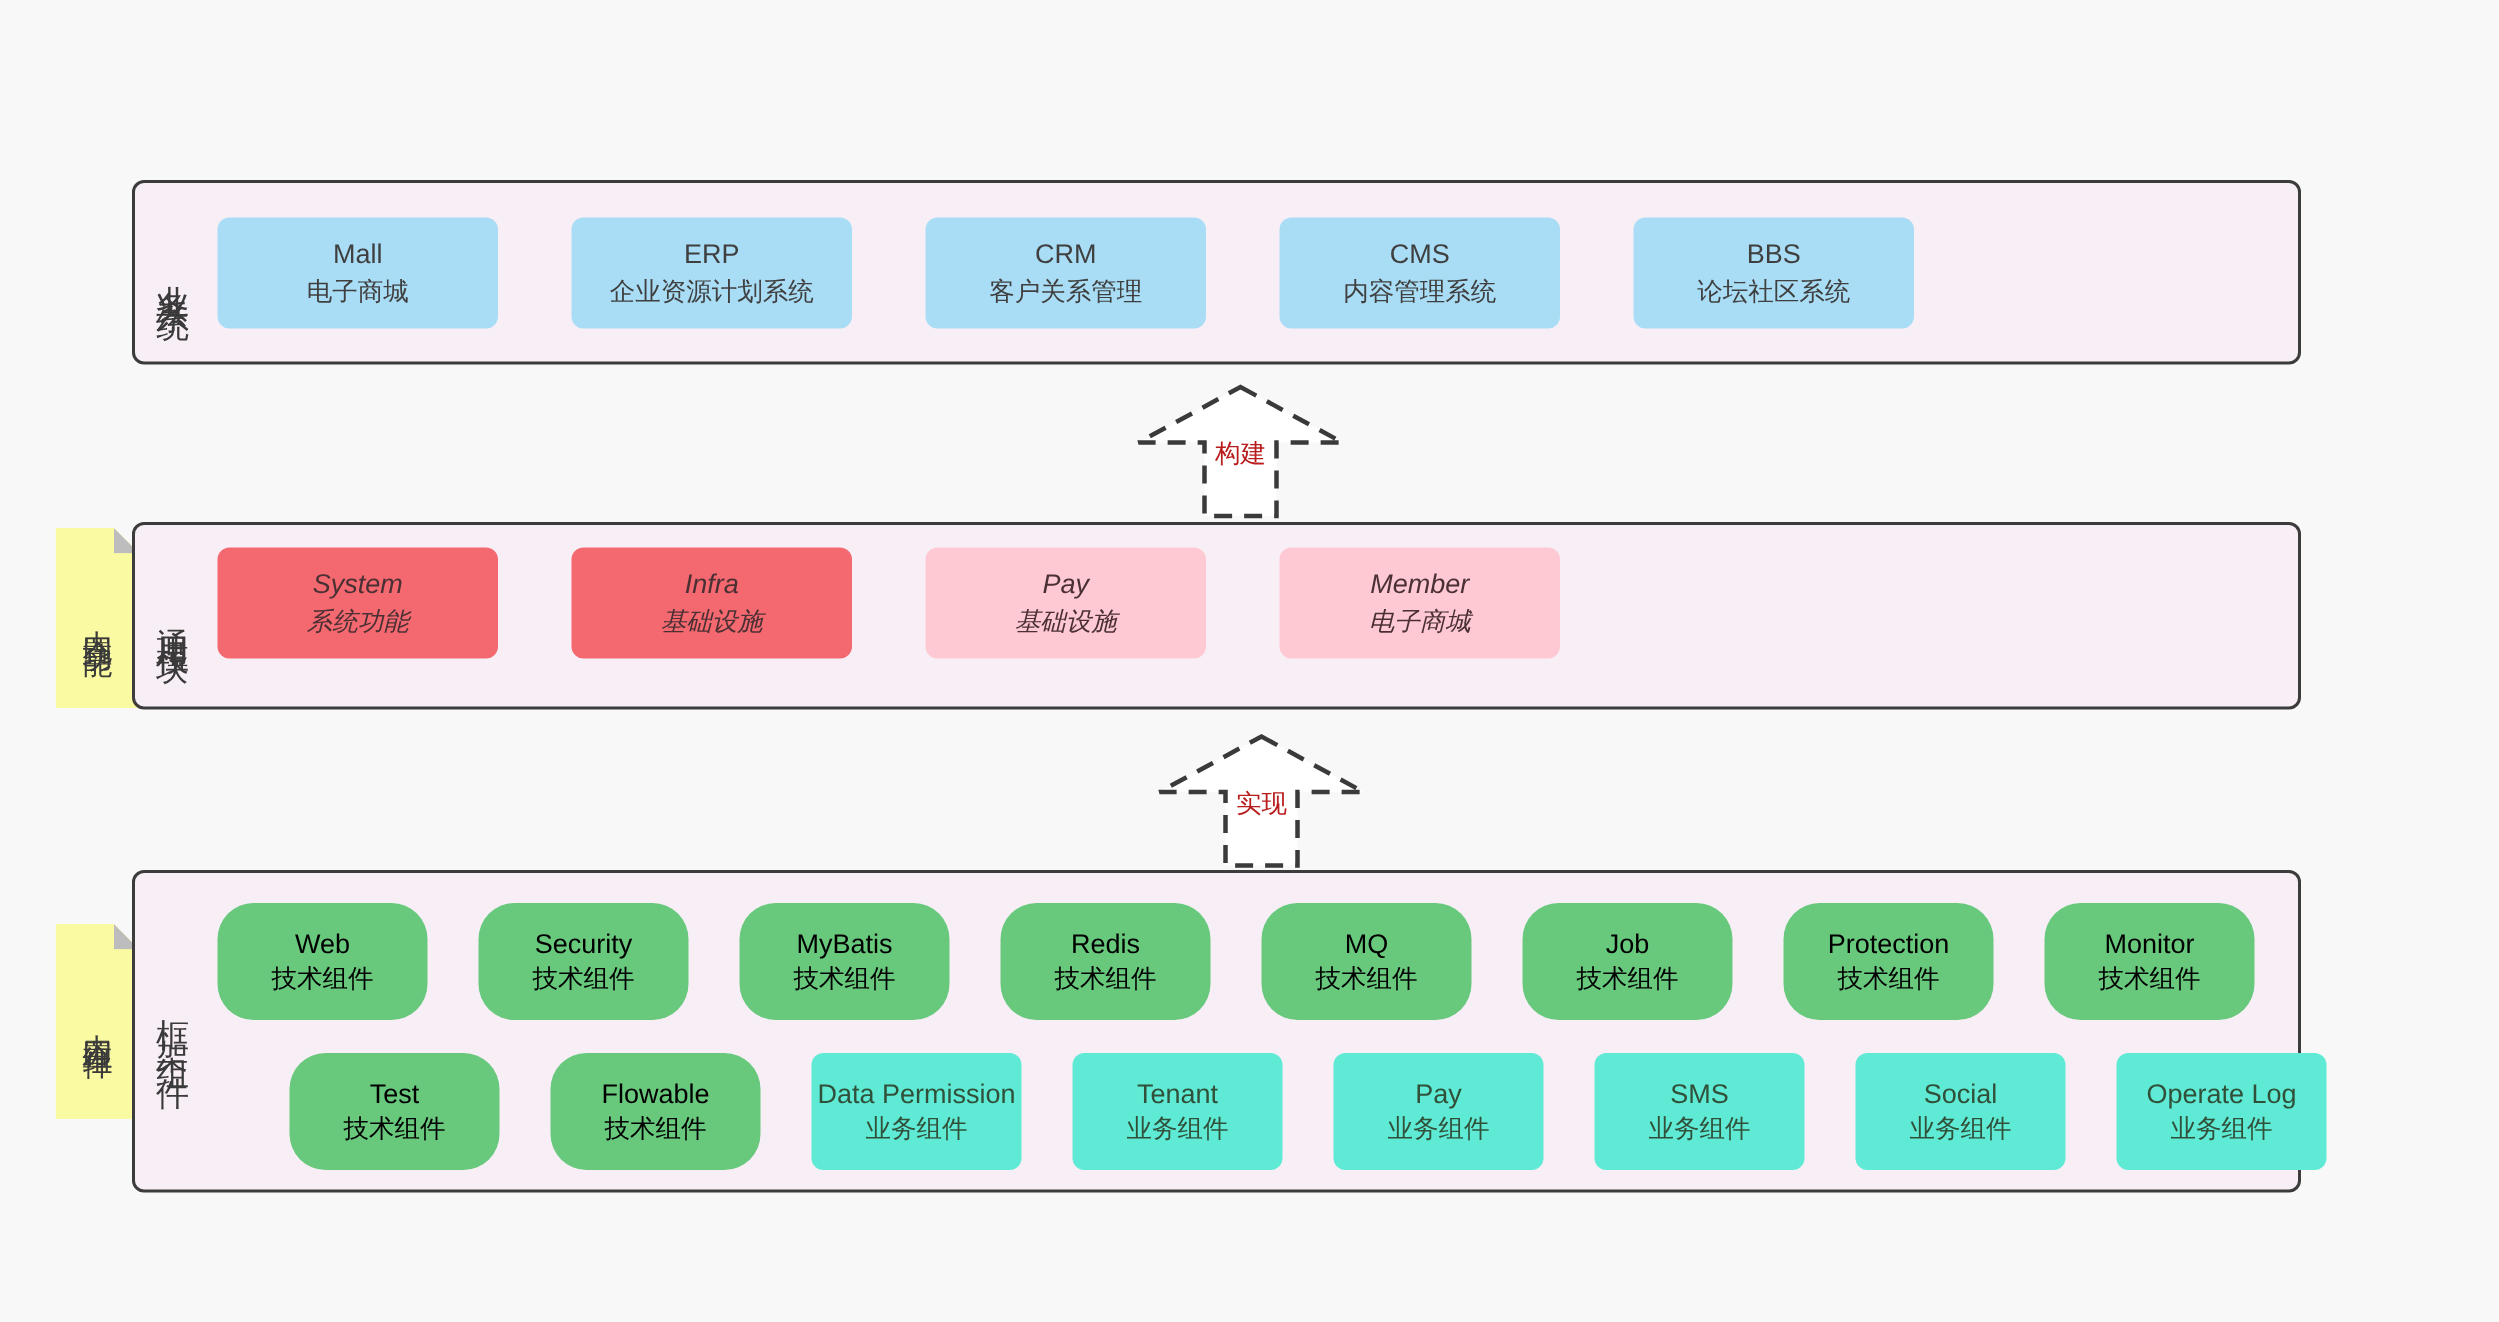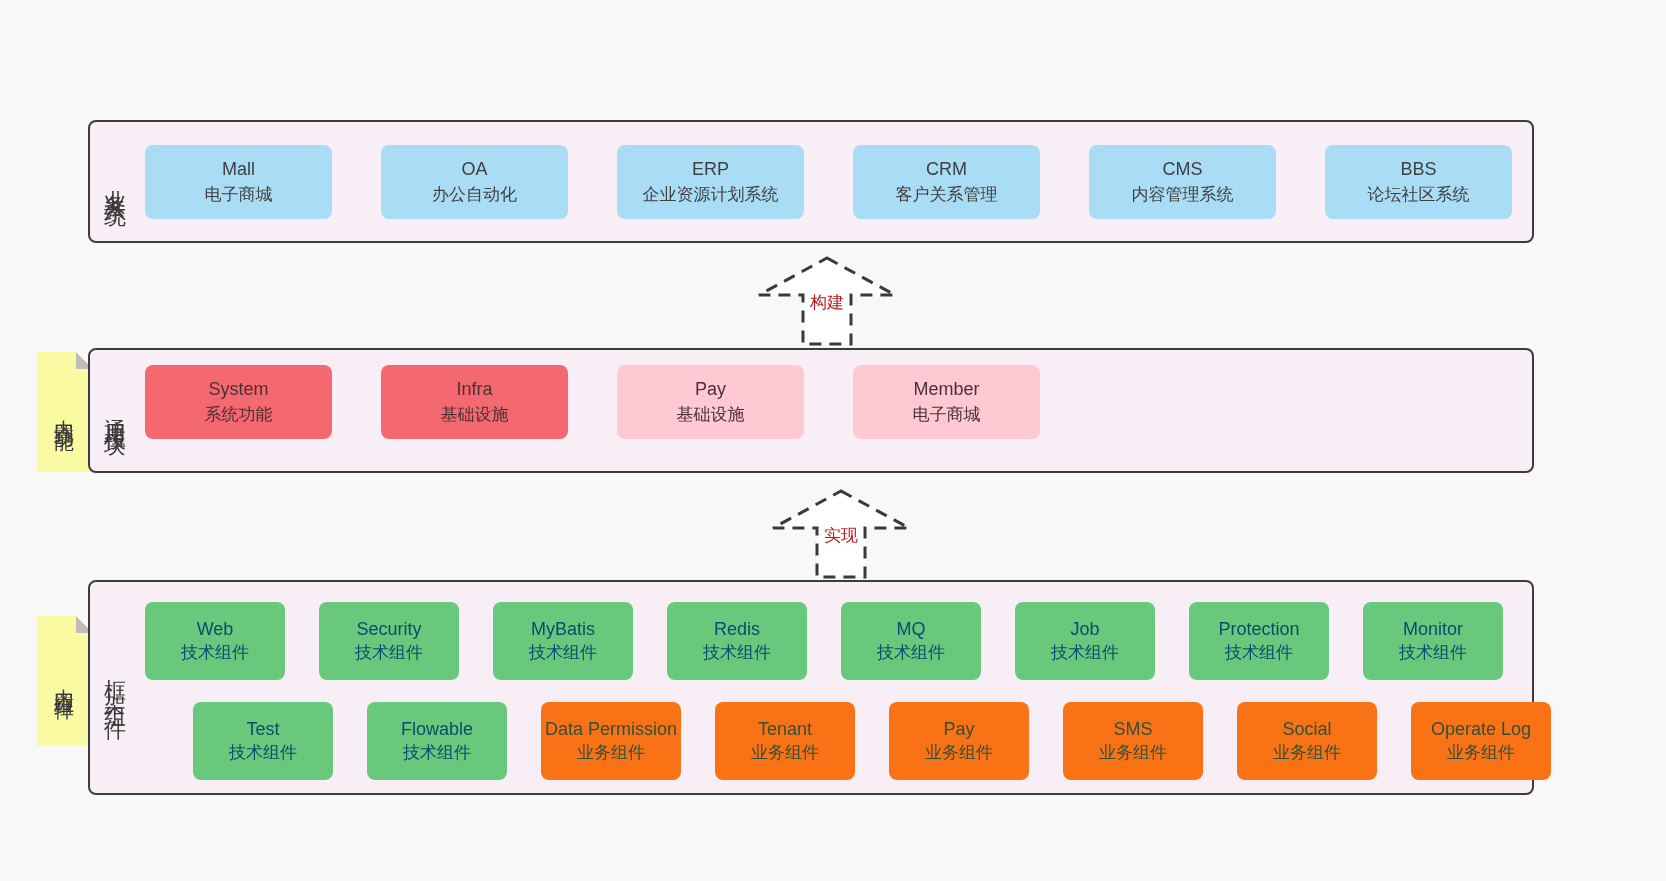--- a/index.html
+++ b/index.html
@@ -28,22 +28,22 @@
     border-radius:8px; text-align:center; line-height:25px; flex:0 0 auto;
   }
   .box.w-lg { width:187px; height:74px; }
   .box.w-sm { width:140px; height:78px; line-height:24px; padding:2px; }
   .box-title { font-size:18px; }
   .box-sub { font-size:17px; }
 
   .blue        { background:#a9dcf5; }
   .red         { background:#f4696f; color:#4a3034; }
   .pink        { background:#ffc9d3; color:#4a3034; }
-  .green       { background:#68c97d; color:#0c4a6e; }
-  .green-light { background:#f97316; color:#31503a;justify-content:center; }
+  .green       { background:#68c97d; color:#000000;border-radius:24px; }
+  .green-light { background:#5eead4; color:#31503a;justify-content:center; }
 
   .note {
     position:absolute; width:56px; background:#fafaa3; z-index:1;
     display:flex; align-items:center; justify-content:center;
     clip-path:polygon(0 0, calc(100% - 17px) 0, 100% 17px, 100% 100%, 0 100%);
     box-shadow:1px 1px 2px rgba(0,0,0,0.12);
   }
   .note .fold {
     position:absolute; top:0; right:0; width:17px; height:17px;
     background:#bdbdbd;
@@ -67,24 +67,20 @@
 <div class="stage">
 
   <div class="panel" style="left:88px; top:120px; width:1446px; height:123px;">
     <div class="v-label">业务系统</div>
     <div class="row gap-big" style="top:0; bottom:0; align-items:center;">
       <div class="box w-lg blue">
         <div class="box-title">Mall</div>
         <div class="box-sub">电子商城</div>
       </div>
       <div class="box w-lg blue">
-        <div class="box-title">OA</div>
-        <div class="box-sub">办公自动化</div>
-      </div>
-      <div class="box w-lg blue">
         <div class="box-title">ERP</div>
         <div class="box-sub">企业资源计划系统</div>
       </div>
       <div class="box w-lg blue">
         <div class="box-title">CRM</div>
         <div class="box-sub">客户关系管理</div>
       </div>
       <div class="box w-lg blue">
         <div class="box-title">CMS</div>
         <div class="box-sub">内容管理系统</div>
@@ -102,21 +98,21 @@
     </svg>
     <div class="arrow-label">构建</div>
   </div>
 
   <div class="note" style="left:37px; top:352px; height:120px;">
     <div class="fold"></div>
     <div class="note-text">内置功能</div>
   </div>
   <div class="panel" style="left:88px; top:348px; width:1446px; height:125px;">
     <div class="v-label">通用模块</div>
-    <div class="row gap-big" style="top:0; bottom:17px; align-items:center;">
+    <div class="row gap-big" style="top:0; bottom:17px; align-items:center;font-style:italic;">
       <div class="box w-lg red">
         <div class="box-title">System</div>
         <div class="box-sub">系统功能</div>
       </div>
       <div class="box w-lg red">
         <div class="box-title">Infra</div>
         <div class="box-sub">基础设施</div>
       </div>
       <div class="box w-lg pink">
         <div class="box-title">Pay</div>

